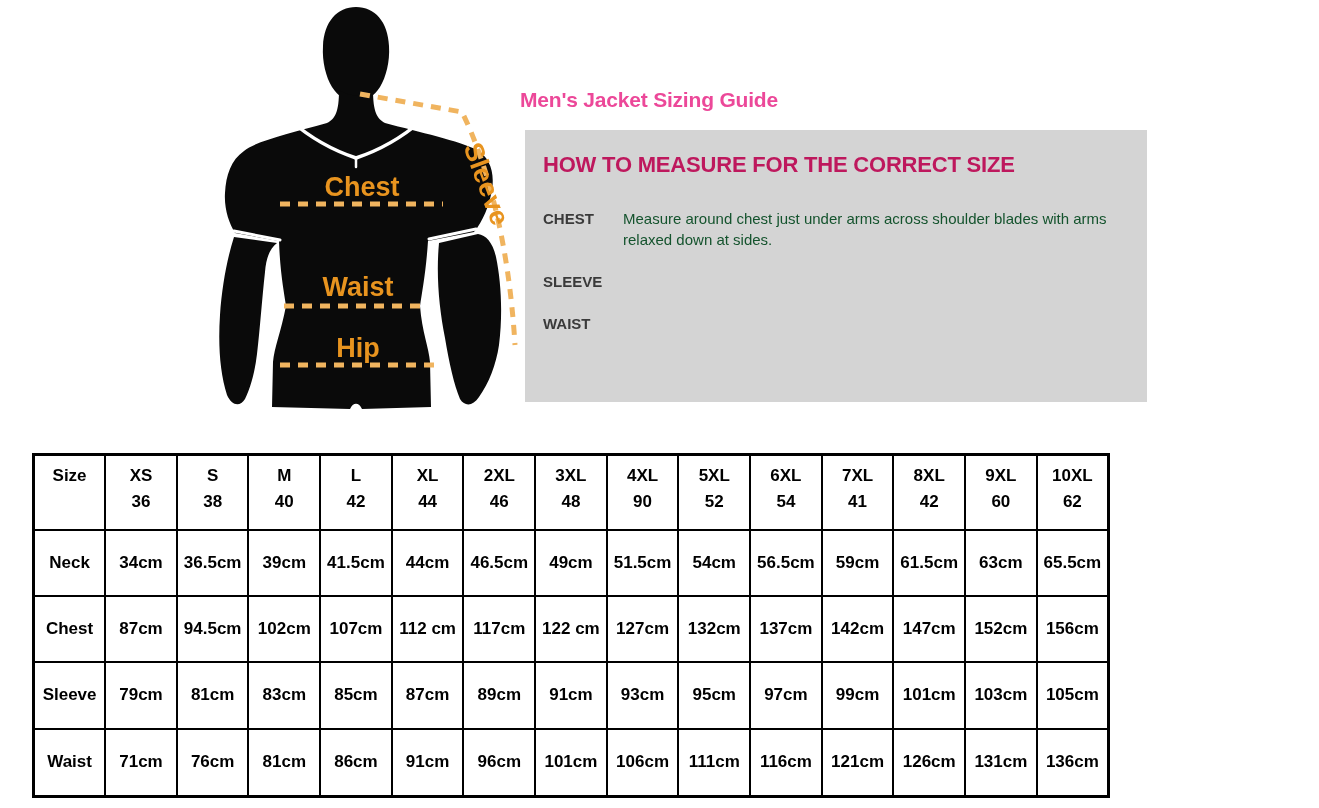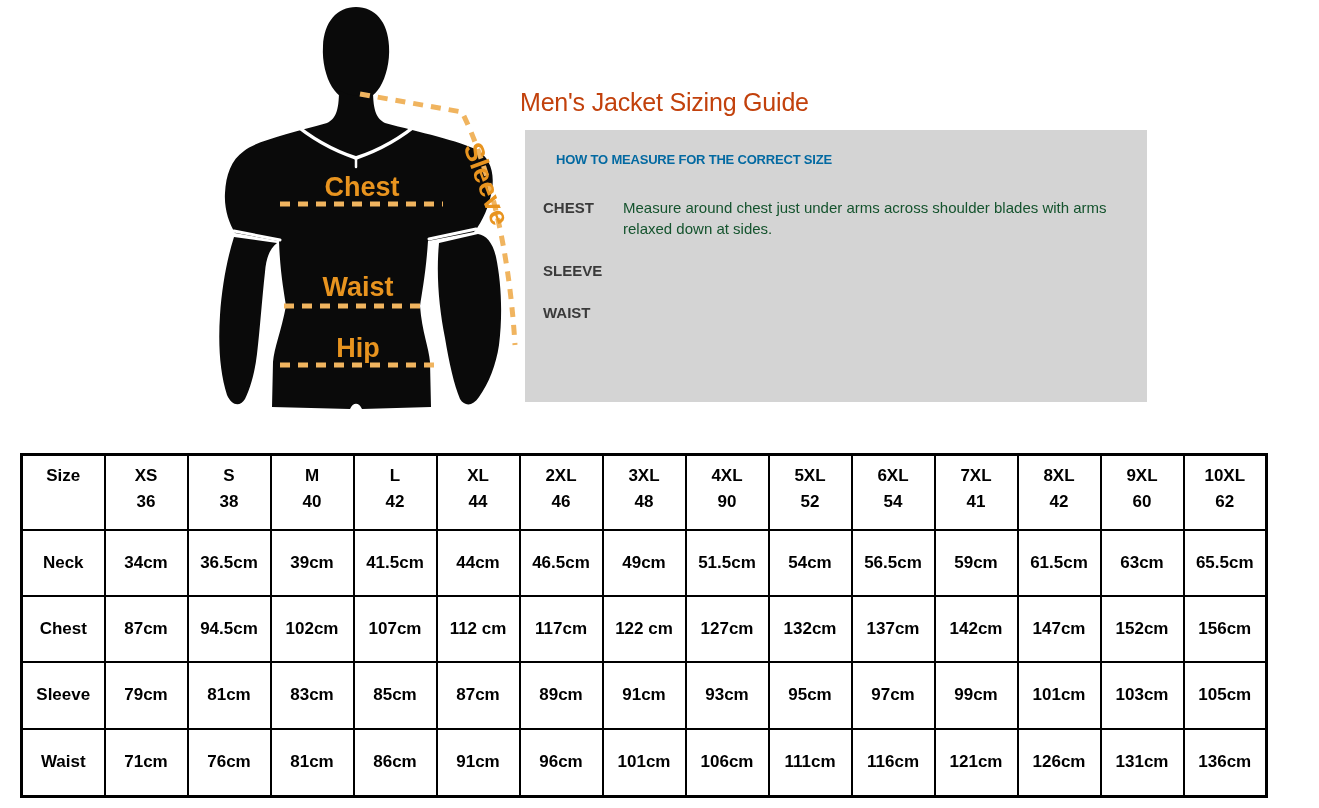--- a/index.html
+++ b/index.html
@@ -3,34 +3,34 @@
 <meta charset="utf-8">
 <style>
   html,body{margin:0;padding:0;background:#fff;}
   #page{position:relative;width:1319px;height:808px;background:#ffffff;overflow:hidden;
         font-family:"Liberation Sans","DejaVu Sans",sans-serif;color:#111;}
 
   
   #figure{position:absolute;left:188px;top:0;width:340px;height:435px;}
 
   
-  #guide-title{position:absolute;left:520px;top:88px;font-size:25px;font-weight:normal;
-               color:#c2410c;letter-spacing:-0.2px;}
+  #guide-title{position:absolute;left:520px;top:88px;font-size:21px;font-weight:bold;
+               color:#ec4899;letter-spacing:-0.2px;}
 
   
   #howto{position:absolute;left:525px;top:130px;width:622px;height:272px;
          background:#d4d4d4;box-sizing:border-box;padding:22px 20px 0 18px;}
-  #howto .heading{font-size:13px;font-weight:bold;color:#0369a1;letter-spacing:-0.2px;
-                  margin:0 0 30px 13px;}
+  #howto .heading{font-size:22px;font-weight:bold;color:#be185d;letter-spacing:-0.2px;
+                  margin:0 0 30px 0;}
   #howto .item{display:flex;margin-bottom:21px;}
   #howto .term{flex:0 0 80px;font-weight:bold;font-size:15px;color:#3a3a3a;line-height:1.4;}
   #howto .desc{flex:1;max-width:508px;font-size:15px;color:#14532d;line-height:1.4;}
 
   
-  #table-wrap{position:absolute;left:20px;top:453px;width:1248px;height:345px;}
+  #table-wrap{position:absolute;left:32px;top:453px;width:1078px;height:345px;}
   table[data-name="size-table"]{width:100%;height:100%;border-collapse:collapse;
         table-layout:fixed;border:3px solid #000;font-weight:bold;font-size:17px;color:#000;}
   table[data-name="size-table"] th,
   table[data-name="size-table"] td{border:2px solid #000;text-align:center;
         vertical-align:middle;padding:0;background:#fff;}
   table[data-name="size-table"] thead tr{height:75px;}
   table[data-name="size-table"] thead th{vertical-align:top;padding-top:7px;line-height:1.55;}
 </style>
 </head>
 <body>

